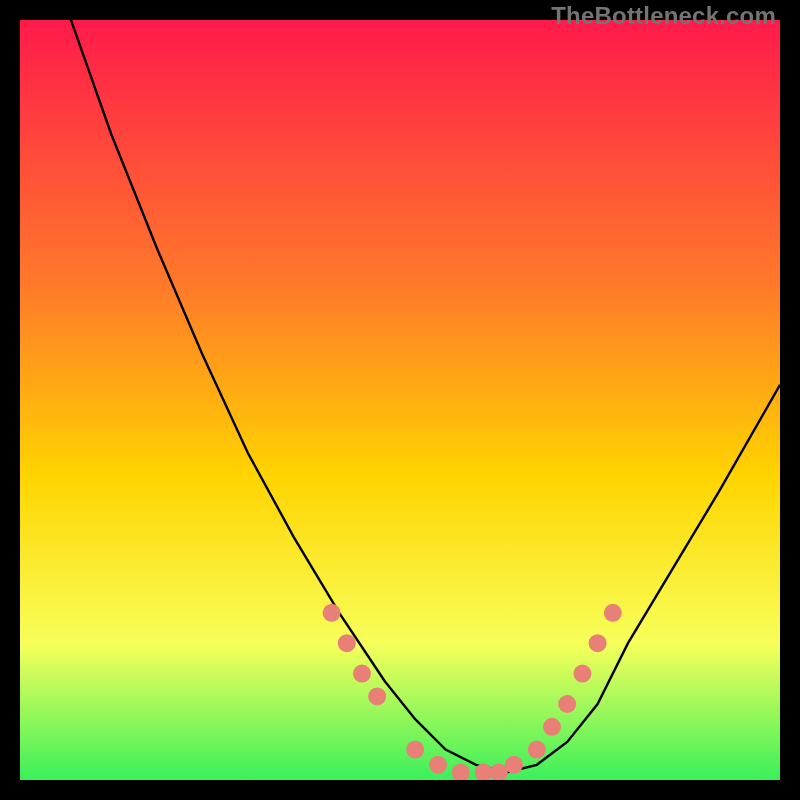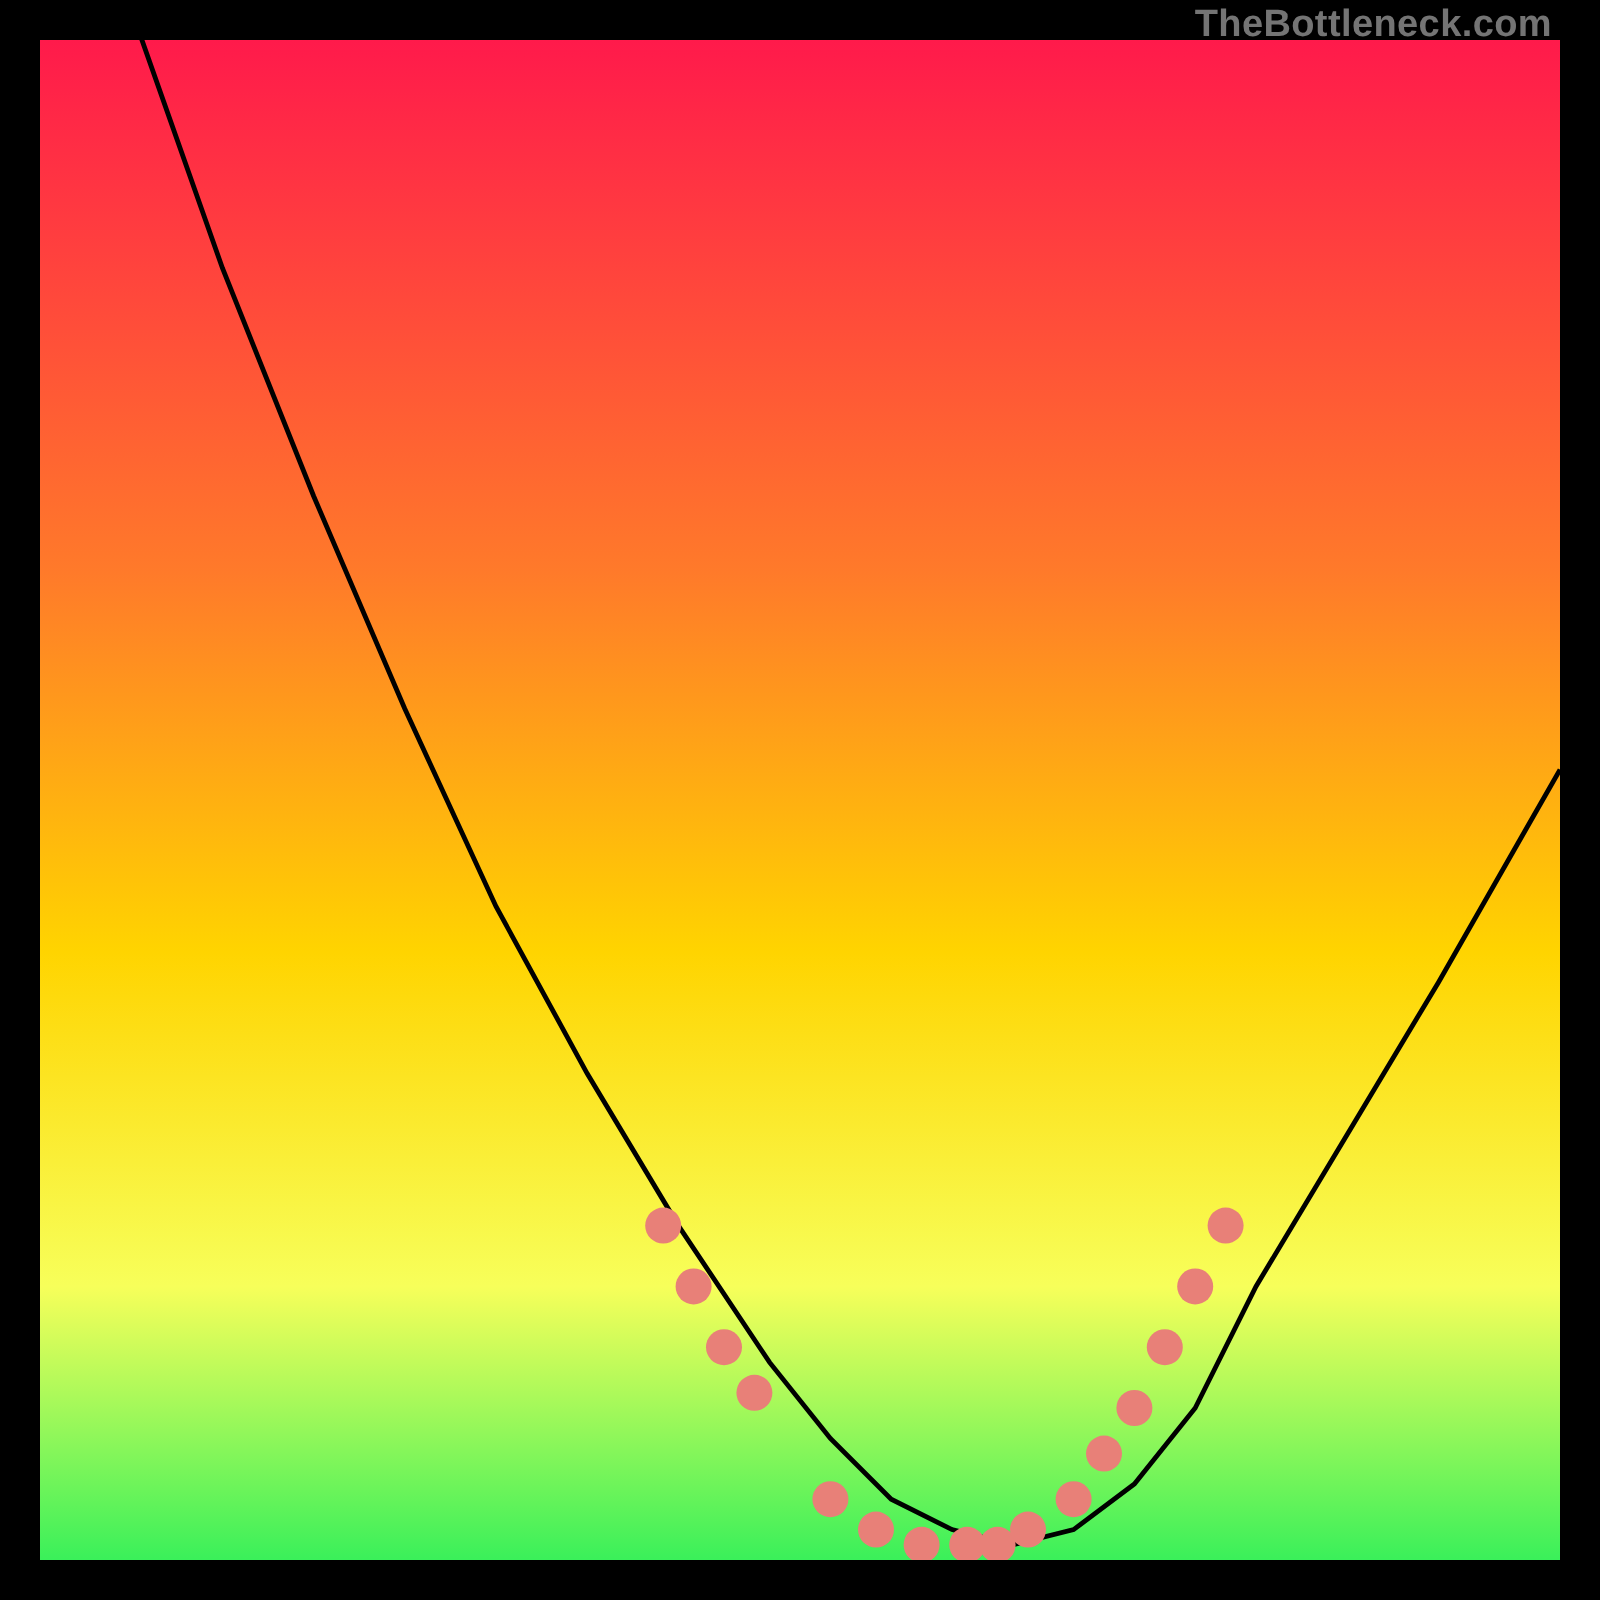--- a/index.html
+++ b/index.html
@@ -23,21 +23,21 @@
     left: 0;
     top: 0;
     width: 760px;
     height: 760px;
   }
   .watermark {
     position: absolute;
     top: 2px;
     right: 24px;
     font-family: Arial, Helvetica, sans-serif;
-    font-size: 19px;
+    font-size: 24px;
     font-weight: 600;
     color: #747474;
     letter-spacing: 0.2px;
   }
   svg {
     display: block;
   }
 </style>
 </head>
 <body>

